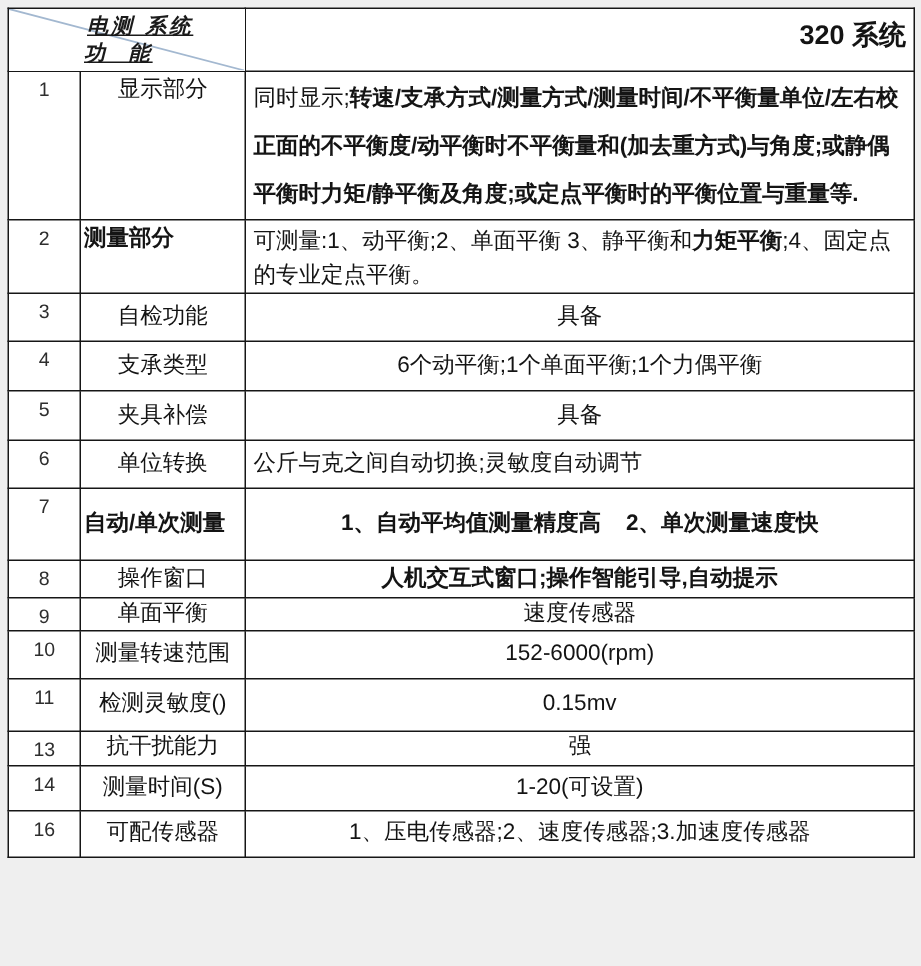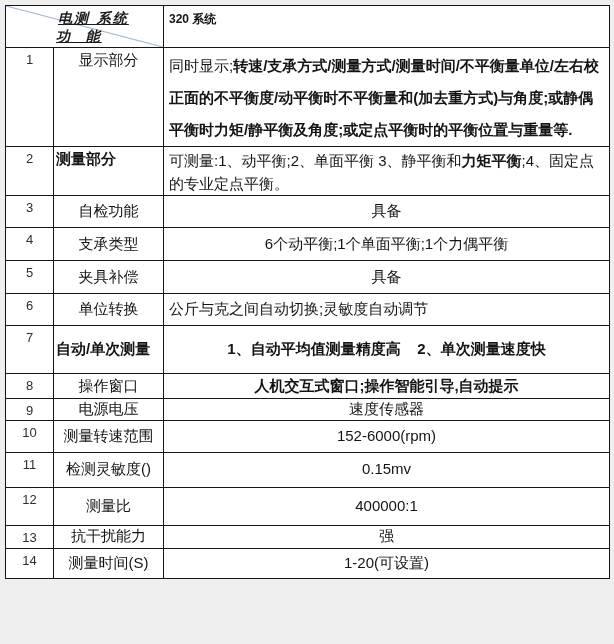--- a/index.html
+++ b/index.html
@@ -55,25 +55,25 @@
     font-size:14px;
     text-decoration:underline;
     letter-spacing:2px;
     color:#1a1a1a;
     white-space:pre;
   }
   .corner-line1{ left:52px; top:3px; }
   .corner-line2{ left:50px; top:21px; }
   .diag{ position:absolute; left:0; top:0; }
   td.syshead{
-    text-align:left;
+    text-align:right;
     vertical-align:top;
     padding-top:5px;
     font-weight:bold;
-    font-size:12px;
+    font-size:18px;
   }
 </style>
 </head>
 <body>
 
 <div class="sheet">
   <table>
     <colgroup>
       <col style="width:48px">
       <col style="width:110px">
@@ -125,43 +125,43 @@
     <td class="lbl bold" style="text-align: left;">自动/单次测量</td>
     <td class="val" style="text-align: center;"><span class="bold">1、自动平均值测量精度高    2、单次测量速度快</span></td>
   </tr>
         <tr style="height: 25px;">
     <td class="num">8</td>
     <td class="lbl" style="text-align: center;">操作窗口</td>
     <td class="val" style="text-align: center;"><span class="bold">人机交互式窗口;操作智能引导,自动提示</span></td>
   </tr>
         <tr style="height: 21px;">
     <td class="num">9</td>
-    <td class="lbl" style="text-align: center;">电源电压</td>
+    <td class="lbl" style="text-align: center;">单面平衡</td>
     <td class="val" style="text-align: center;"><span>速度传感器</span></td>
   </tr>
         <tr style="height: 32px;">
     <td class="num">10</td>
     <td class="lbl" style="text-align: center;">测量转速范围</td>
     <td class="val" style="text-align: center;"><span>152-6000(rpm)</span></td>
   </tr>
         <tr style="height: 35px;">
     <td class="num">11</td>
     <td class="lbl" style="text-align: center;">检测灵敏度()</td>
     <td class="val" style="text-align: center;"><span>0.15mv</span></td>
   </tr>
-        <tr style="height: 38px;">
-    <td class="num">12</td>
-    <td class="lbl" style="text-align: center;">测量比</td>
-    <td class="val" style="text-align: center;"><span>400000:1</span></td>
-  </tr>
         <tr style="height: 23px;">
     <td class="num">13</td>
     <td class="lbl" style="text-align: center;">抗干扰能力</td>
     <td class="val" style="text-align: center;"><span>强</span></td>
   </tr>
         <tr style="height: 30px;">
     <td class="num">14</td>
     <td class="lbl" style="text-align: center;">测量时间(S)</td>
     <td class="val" style="text-align: center;"><span>1-20(可设置)</span></td>
   </tr>
+        <tr style="height: 31px;">
+    <td class="num">16</td>
+    <td class="lbl" style="text-align: center;">可配传感器</td>
+    <td class="val" style="text-align: center;"><span>1、压电传感器;2、速度传感器;3.加速度传感器</span></td>
+  </tr>
       </tbody>
   </table>
 </div>
 
 </body></html>

